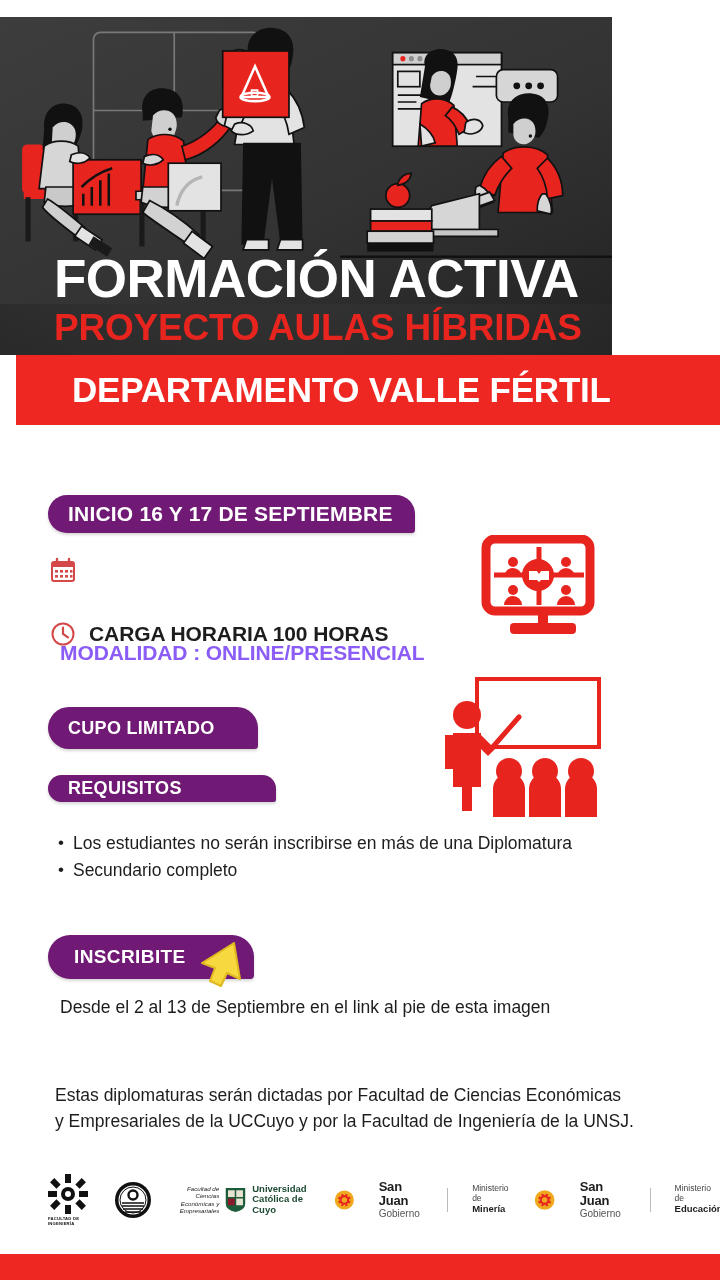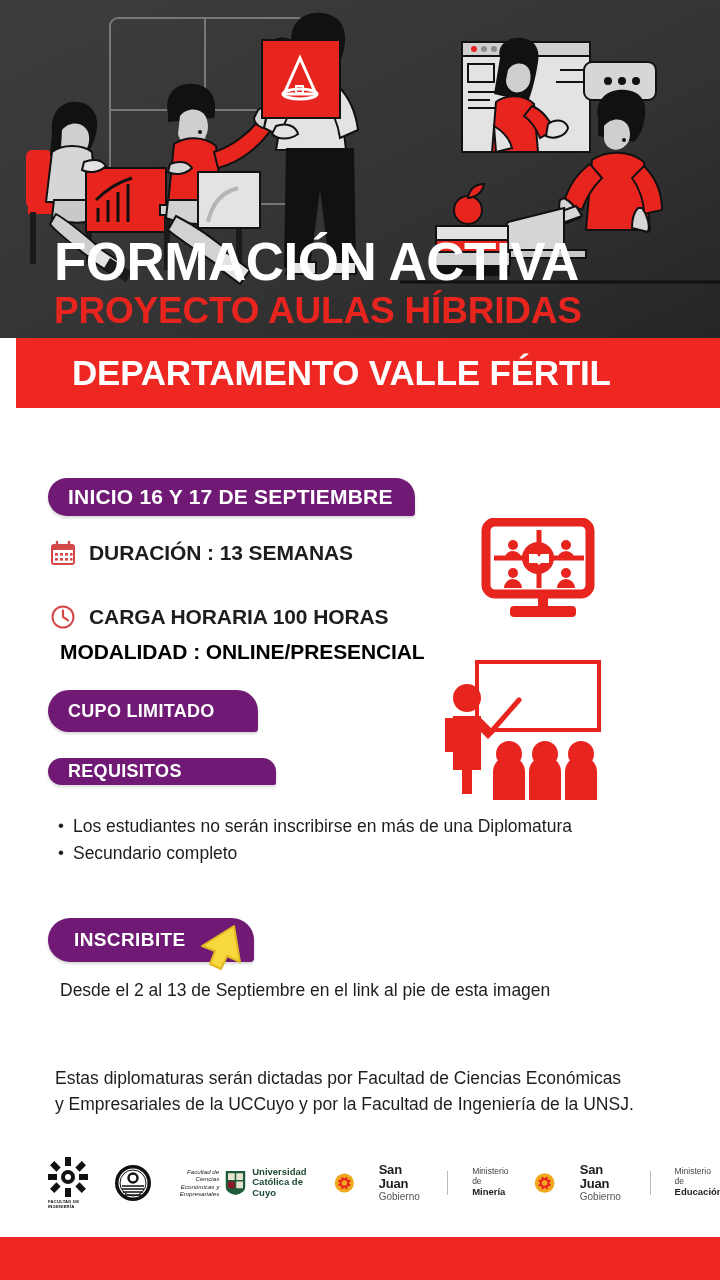--- a/index.html
+++ b/index.html
@@ -6,23 +6,24 @@
   html, body {
     width: 720px; height: 1280px;
     background: #ffffff;
     font-family: "Liberation Sans", sans-serif;
     overflow: hidden;
   }
   .poster { position: relative; width: 720px; height: 1280px; background: #fff; }
 
   
   .hero {
-    position: relative; width: 720px; height: 338px;
+    position: relative; width: 612px; height: 338px;
     background: radial-gradient(ellipse at 42% 35%, #3b3b3b 0%, #343434 45%, #262626 100%);
     overflow: hidden;
+    margin-top: 17px;
   }
   .hero-art { position: absolute; inset: 0; }
 
   
   .title-block { position: absolute; left: 54px; bottom: 6px; z-index: 5; }
   .title-main {
     font-size: 53px; font-weight: bold; color: #ffffff;
     letter-spacing: -0.5px; line-height: 1.02; white-space: nowrap;
   }
   .title-sub {
@@ -54,22 +55,22 @@
     position: absolute; left: 48px; top: 70px;
     height: 38px; padding: 0 22px 0 20px; font-size: 21px; letter-spacing: .2px;
   }
 
   .info-row { position: absolute; left: 50px; display: flex; align-items: center; gap: 13px; }
   .info-row.r1 { top: 132px; }
   .info-row.r2 { top: 172px; margin-top: 24px; }
   .info-label { font-size: 21px; font-weight: bold; color: #1d1d1d; letter-spacing: -0.1px; white-space: nowrap; }
 
   .modalidad {
-    position: absolute; left: 60px; top: 232px;
-    font-size: 21px; font-weight: bold; color: #000000; letter-spacing: -0.1px; white-space: nowrap;
+    position: absolute; left: 60px; top: 216px;
+    font-size: 21px; font-weight: bold; color: #8b5cf6; letter-spacing: -0.1px; white-space: nowrap;
   }
 
   .pill-cupo {
     position: absolute; left: 48px; top: 282px;
     width: 210px; height: 42px; padding-left: 20px; font-size: 18px; letter-spacing: .3px;
   }
   .pill-requisitos {
     position: absolute; left: 48px; top: 350px;
     width: 228px; height: 27px; padding-left: 20px; font-size: 18px; letter-spacing: .3px;
   }
@@ -277,21 +278,20 @@
           <rect x="5" y="13" width="3" height="2.6"></rect>
             <rect x="10" y="13" width="3" height="2.6"></rect>
           <rect x="15" y="13" width="3" height="2.6"></rect>
             <rect x="20" y="13" width="2.5" height="2.6"></rect>
           <rect x="5" y="18" width="3" height="2.6"></rect>
             <rect x="10" y="18" width="3" height="2.6"></rect>
           <rect x="15" y="18" width="3" height="2.6"></rect>
             <rect x="20" y="18" width="2.5" height="2.6"></rect>
         </g>
       </svg>
-      <div class="info-label">DURACIÓN : 13 SEMANAS</div>
     </div>
 
     <div class="info-row r2">
       <svg width="26" height="26" viewBox="0 0 26 26">
         <circle cx="13" cy="13" r="10.5" fill="none" stroke="#d4484a" stroke-width="2"></circle>
         <path d="M13 6.5 V13 l5 3.4" fill="none" stroke="#d4484a" stroke-width="2.2" stroke-linecap="round"></path>
       </svg>
       <div class="info-label">CARGA HORARIA 100 HORAS</div>
     </div>
 

